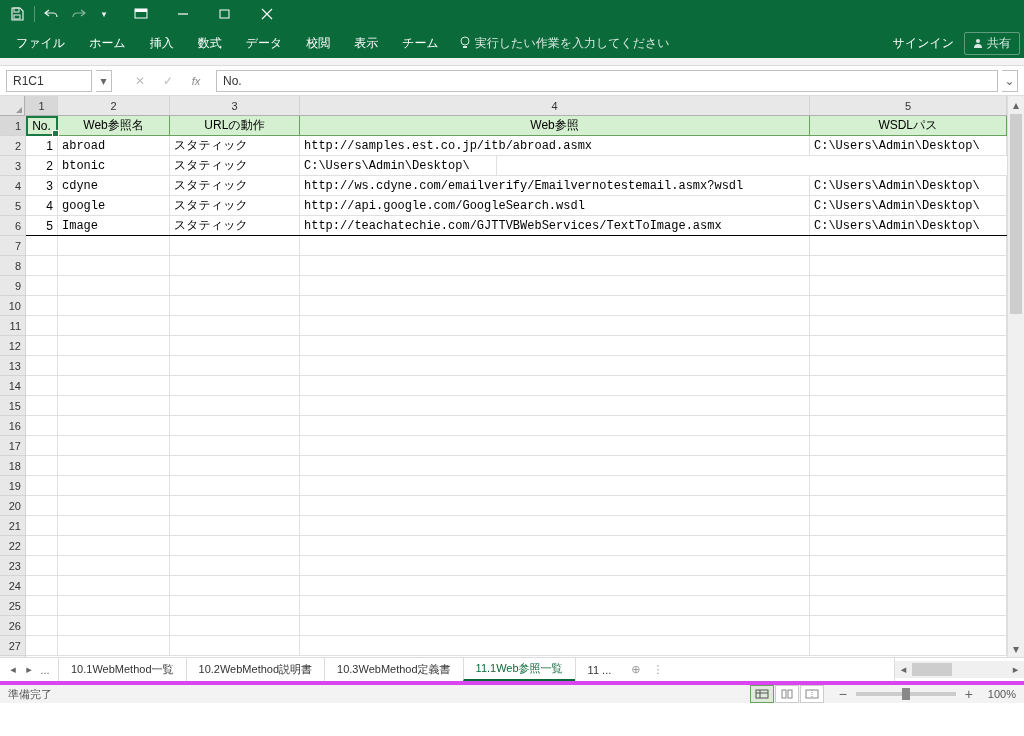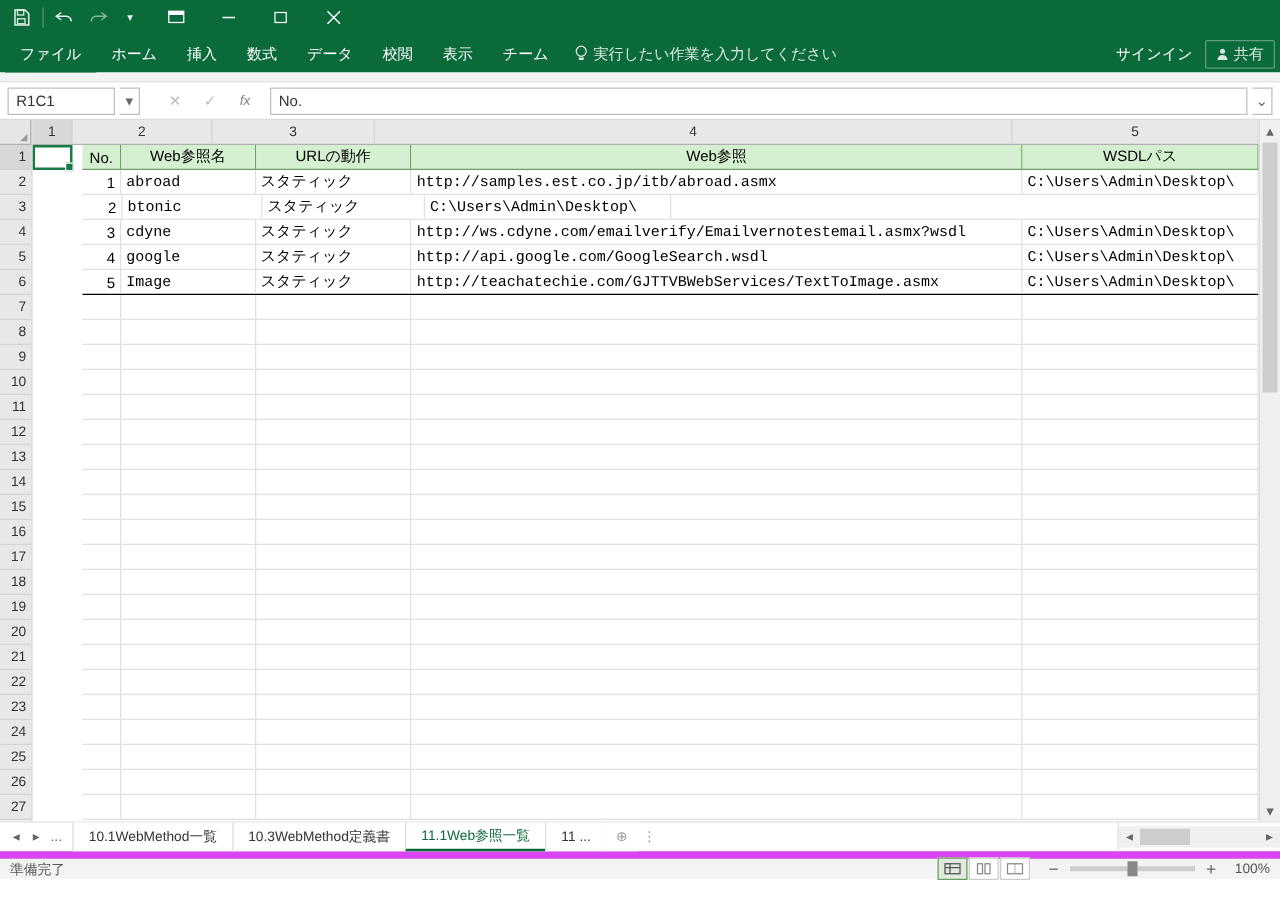--- a/index.html
+++ b/index.html
@@ -30,21 +30,21 @@
 .rowhdrs { width:26px; background:#f0f0f0; border-right:1px solid #d4d4d4; }
 .corner { height:20px; background:#e6e6e6; border-bottom:1px solid #b0b0b0; border-right:1px solid #b0b0b0; position:relative;}
 .corner::after{content:"";position:absolute;right:2px;bottom:2px;width:0;height:0;border-left:6px solid transparent;border-bottom:6px solid #9a9a9a;}
 .rowhdr { height:20px; border-bottom:1px solid #d4d4d4; display:flex; align-items:center; justify-content:flex-end; padding-right:4px; font-size:11px; color:#333; background:#e8e8e8;}
 .rowhdr.sel { background:#d8d8d8; }
 .gridmain { flex:1; overflow:hidden; position:relative;}
 .colhdrs { height:20px; display:flex; background:#e8e8e8; border-bottom:1px solid #b0b0b0;}
 .colhdr { border-right:1px solid #d4d4d4; display:flex; align-items:center; justify-content:center; font-size:11px; color:#333;}
 .colhdr.sel { background:#d8d8d8; }
 .rows { }
-.row { height:20px; display:flex; border-bottom:1px solid #e0e0e0;margin-left:40px;}
+.row { height:20px; display:flex; border-bottom:1px solid #e0e0e0;}
 .cell { border-right:1px solid #e0e0e0; padding:0 4px; display:flex; align-items:center; font-size:12px; color:#000; white-space:nowrap; overflow:hidden;}
 .cell.mono { font-family: "MS Gothic", "Courier New", monospace; }
 .row.hdrrow { border-bottom:none; }
 .row.hdrrow .cell { background:#d5f0d0; border-right:1px solid #6aa060; border-bottom:1px solid #6aa060; justify-content:center;}
 .row.datarow .cell.c1 { justify-content:flex-end; }
 .row.lastdata { border-bottom:1px solid #000; }
 .selbox { position:absolute; left:0px; top:20px; width:32px; height:20px; border:2px solid #1a7a44; pointer-events:none; box-sizing:border-box;}
 .selbox::after{content:"";position:absolute;right:-3px;bottom:-3px;width:5px;height:5px;background:#1a7a44;border:1px solid #fff;}
 .vscroll { width:17px; background:#f0f0f0; border-left:1px solid #dcdcdc; position:relative;}
 .vscroll .up,.vscroll .down{height:17px;display:flex;align-items:center;justify-content:center;color:#666;background:#f0f0f0;}
@@ -54,21 +54,21 @@
 .tabnav { display:flex; align-items:center; gap:2px; padding:0 6px; border-right:1px solid #dcdcdc;}
 .tabnav .nbtn{width:14px;display:flex;align-items:center;justify-content:center;color:#666;}
 .stab { padding:0 12px; display:flex; align-items:center; border-right:1px solid #dcdcdc; border-left:1px solid #dcdcdc; margin-left:-1px; color:#333; background:#fff;}
 .stab.active { border-bottom:2px solid #0b6a3a; color:#0b6a3a; font-weight:500; background:#fff;}
 .stab.add { color:#999; border:none; padding:0 8px;}
 .tabscroll { flex:1; display:flex; align-items:center; padding:0 4px; gap:6px;}
 .hscroll { width:130px; display:flex; align-items:center; border-left:1px solid #dcdcdc;}
 .hscroll .hbtn{width:17px;height:17px;display:flex;align-items:center;justify-content:center;color:#666;background:#f0f0f0;}
 .hscroll .track{flex:1;height:17px;background:#f0f0f0;position:relative;}
 .hscroll .track .th{position:absolute;left:0;top:2px;bottom:2px;width:40px;background:#cdcdcd;}
-.statusbar { height:22px; background:#f3f3f3; border-top:6px solid #d946ef; display:flex; align-items:center; font-size:11px; color:#555; padding:0 8px;}
+.statusbar { height:22px; background:#f3f3f3; border-top:4px solid #d946ef; display:flex; align-items:center; font-size:11px; color:#555; padding:0 8px;}
 .statusbar .sp{flex:1;}
 .viewbtns{display:flex;gap:1px;margin-right:12px;}
 .viewbtn{width:24px;height:18px;border:1px solid #ccc;display:flex;align-items:center;justify-content:center;background:#fff;}
 .viewbtn.on{background:#dfe9dc;border-color:#6aa060;}
 .zoomwrap{display:flex;align-items:center;gap:6px;}
 .zslider{width:100px;height:4px;background:#ccc;position:relative;}
 .zslider .ztick{position:absolute;left:50%;top:-3px;width:1px;height:10px;background:#999;}
 .zslider .zhandle{position:absolute;left:50%;top:-4px;width:8px;height:12px;background:#888;transform:translateX(-50%);}
 svg{display:block;}
 </style>
@@ -405,20 +405,21 @@
 </div>
 
 <div class="sheettabs">
   <div class="tabnav">
     <div class="nbtn">◂</div>
     <div class="nbtn">▸</div>
     <div class="nbtn">...</div>
   </div>
   <div id="sheettabs-container" style="display:flex;">
       <div class="stab">10.1WebMethod一覧</div>
+      <div class="stab">10.2WebMethod説明書</div>
       <div class="stab">10.3WebMethod定義書</div>
       <div class="stab active">11.1Web参照一覧</div>
       <div class="stab">11 ...</div>
     </div>
   <div class="stab add">⊕</div>
   <div class="tabscroll">
     <span style="color:#999">⋮</span>
   </div>
   <div class="hscroll">
     <div class="hbtn">◂</div>

